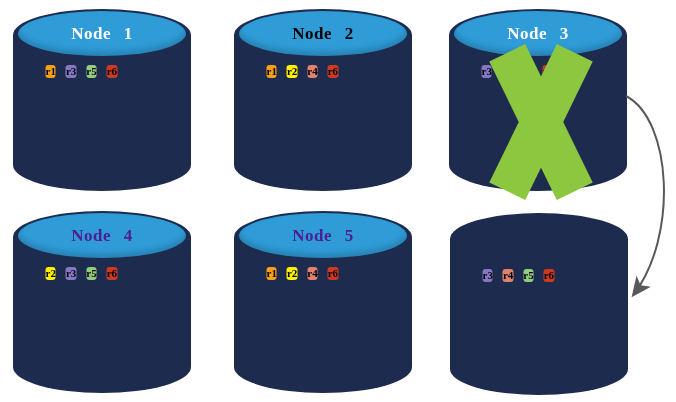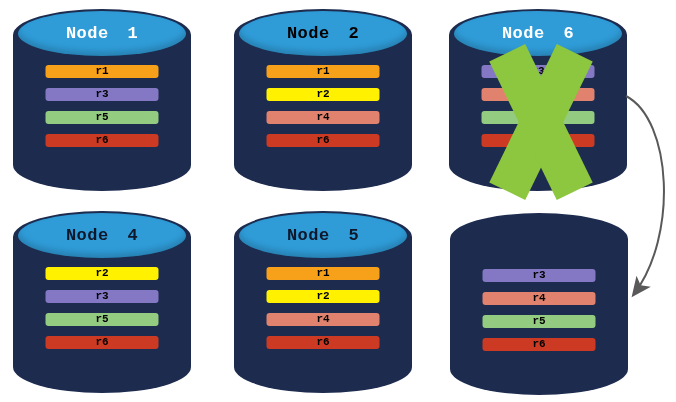--- a/index.html
+++ b/index.html
@@ -2,21 +2,21 @@
 <html style="--cyl-body: #1C2B4E; --cyl-top: #2F9CD8;"><head>
 <meta charset="utf-8">
 <style>
   html, body { margin: 0; padding: 0; background: #ffffff; }
   .canvas {
     position: relative;
     width: 676px;
     height: 402px;
     background: #ffffff;
     overflow: hidden;
-    font-family: Liberation Mono, monospace;
+    font-family: Liberation Serif, serif;
   }
   .node {
     position: absolute;
     width: 178px;
     height: 182px;
   }
   .n1 { left: 13px;  top: 9px;   }
   .n2 { left: 234px; top: 9px;   }
   .n3 { left: 449px; top: 9px;   }
   .n4 { left: 13px;  top: 211px; }
@@ -48,21 +48,20 @@
     letter-spacing: 0.5px;
     white-space: pre;
   }
   .rows {
     position: absolute;
     left: 50%;
     top: 56px;
     transform: translateX(-50%);
     width: 113px;
     display: flex;
-    flex-direction: column;
     gap: 10px;
   }
   .replica-row {
     height: 13px;
     border-radius: 3px;
     text-align: center;
     color: #000000;
     font-size: 11px;
     line-height: 13px;
     font-weight: bold;
@@ -106,53 +105,53 @@
       <div class="replica-row" style="background: rgb(247, 161, 26); color: rgb(0, 0, 0);">r1</div>
       <div class="replica-row" style="background: rgb(255, 241, 0); color: rgb(0, 0, 0);">r2</div>
       <div class="replica-row" style="background: rgb(224, 130, 109); color: rgb(0, 0, 0);">r4</div>
       <div class="replica-row" style="background: rgb(204, 58, 36); color: rgb(0, 0, 0);">r6</div>
     </div>
   </div>
 
   <div class="node n3">
     <div class="cyl-body"></div>
     <div class="cyl-top">
-      <span class="node-title" style="color: rgb(255, 255, 255);">Node 6</span>
+      <span class="node-title" style="color: rgb(255, 255, 255);">Node 3</span>
     </div>
     <div class="rows">
       <div class="replica-row" style="background: rgb(132, 120, 196); color: rgb(0, 0, 0);">r3</div>
       <div class="replica-row" style="background: rgb(224, 130, 109); color: rgb(0, 0, 0);">r4</div>
       <div class="replica-row" style="background: rgb(147, 203, 128); color: rgb(0, 0, 0);">r5</div>
       <div class="replica-row" style="background: rgb(204, 58, 36); color: rgb(0, 0, 0);">r6</div>
     </div>
     <svg class="x-mark" width="118" height="146" viewBox="0 0 118 146" aria-hidden="true">
       <g class="x-fill">
         <rect x="39" y="-4" width="40" height="154" transform="rotate(26 59 73)" fill="#8DC63F"></rect>
         <rect x="39" y="-4" width="40" height="154" transform="rotate(-26 59 73)" fill="#8DC63F"></rect>
       </g>
     </svg>
   </div>
 
   <div class="node n4">
     <div class="cyl-body"></div>
     <div class="cyl-top">
-      <span class="node-title" style="color: #0f172a;">Node 4</span>
+      <span class="node-title" style="color: #4c1d95;">Node 4</span>
     </div>
     <div class="rows">
       <div class="replica-row" style="background: rgb(255, 241, 0); color: rgb(0, 0, 0);">r2</div>
       <div class="replica-row" style="background: rgb(132, 120, 196); color: rgb(0, 0, 0);">r3</div>
       <div class="replica-row" style="background: rgb(147, 203, 128); color: rgb(0, 0, 0);">r5</div>
       <div class="replica-row" style="background: rgb(204, 58, 36); color: rgb(0, 0, 0);">r6</div>
     </div>
   </div>
 
   <div class="node n5">
     <div class="cyl-body"></div>
     <div class="cyl-top">
-      <span class="node-title" style="color: #0f172a;">Node 5</span>
+      <span class="node-title" style="color: #4c1d95;">Node 5</span>
     </div>
     <div class="rows">
       <div class="replica-row" style="background: rgb(247, 161, 26); color: rgb(0, 0, 0);">r1</div>
       <div class="replica-row" style="background: rgb(255, 241, 0); color: rgb(0, 0, 0);">r2</div>
       <div class="replica-row" style="background: rgb(224, 130, 109); color: rgb(0, 0, 0);">r4</div>
       <div class="replica-row" style="background: rgb(204, 58, 36); color: rgb(0, 0, 0);">r6</div>
     </div>
   </div>
 
   <div class="node n6">

